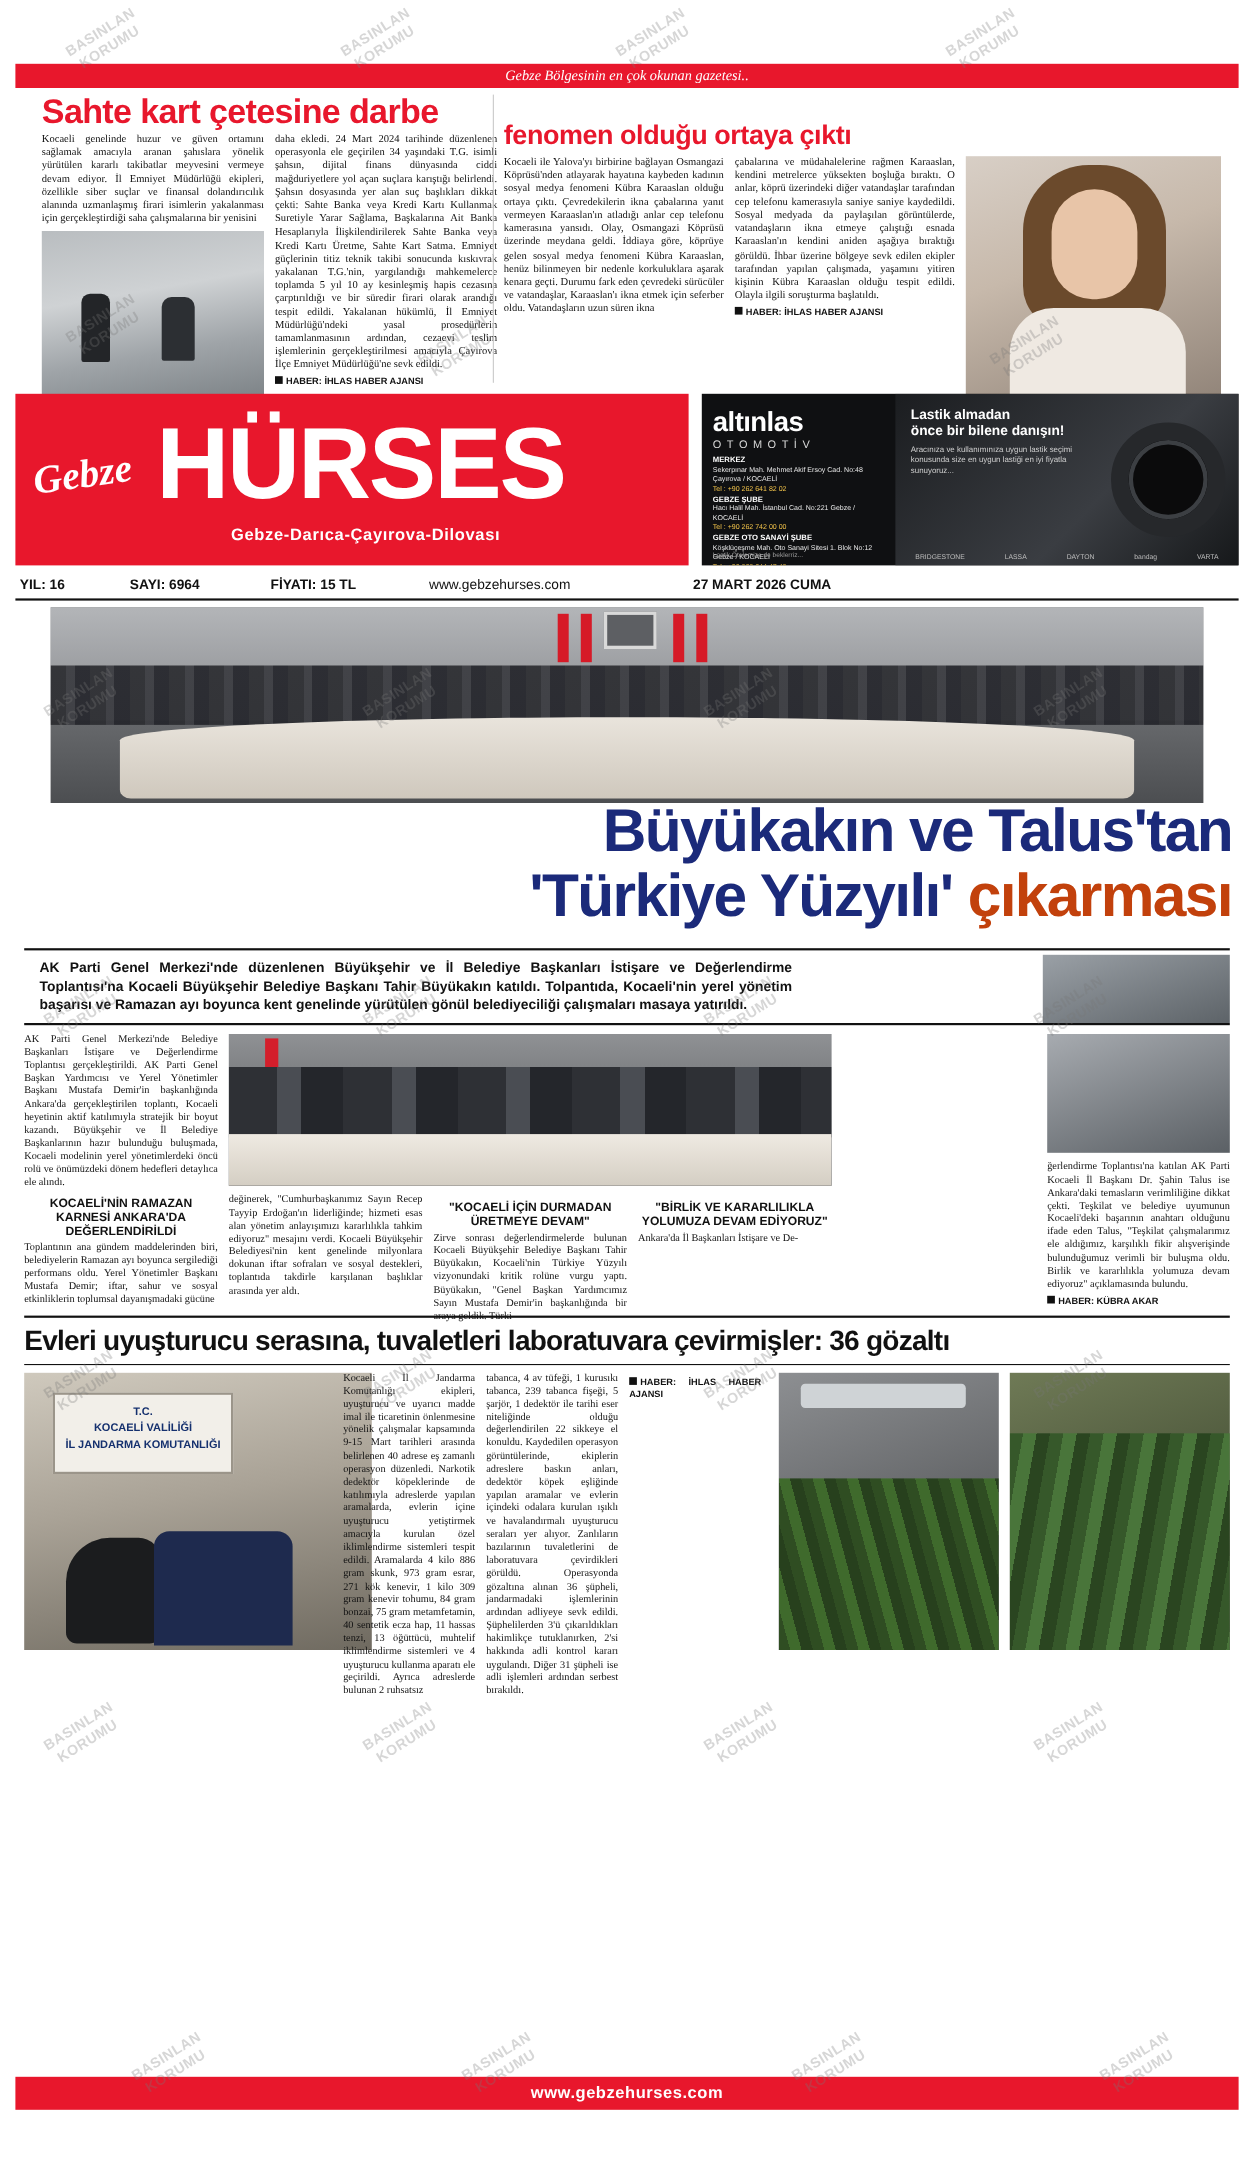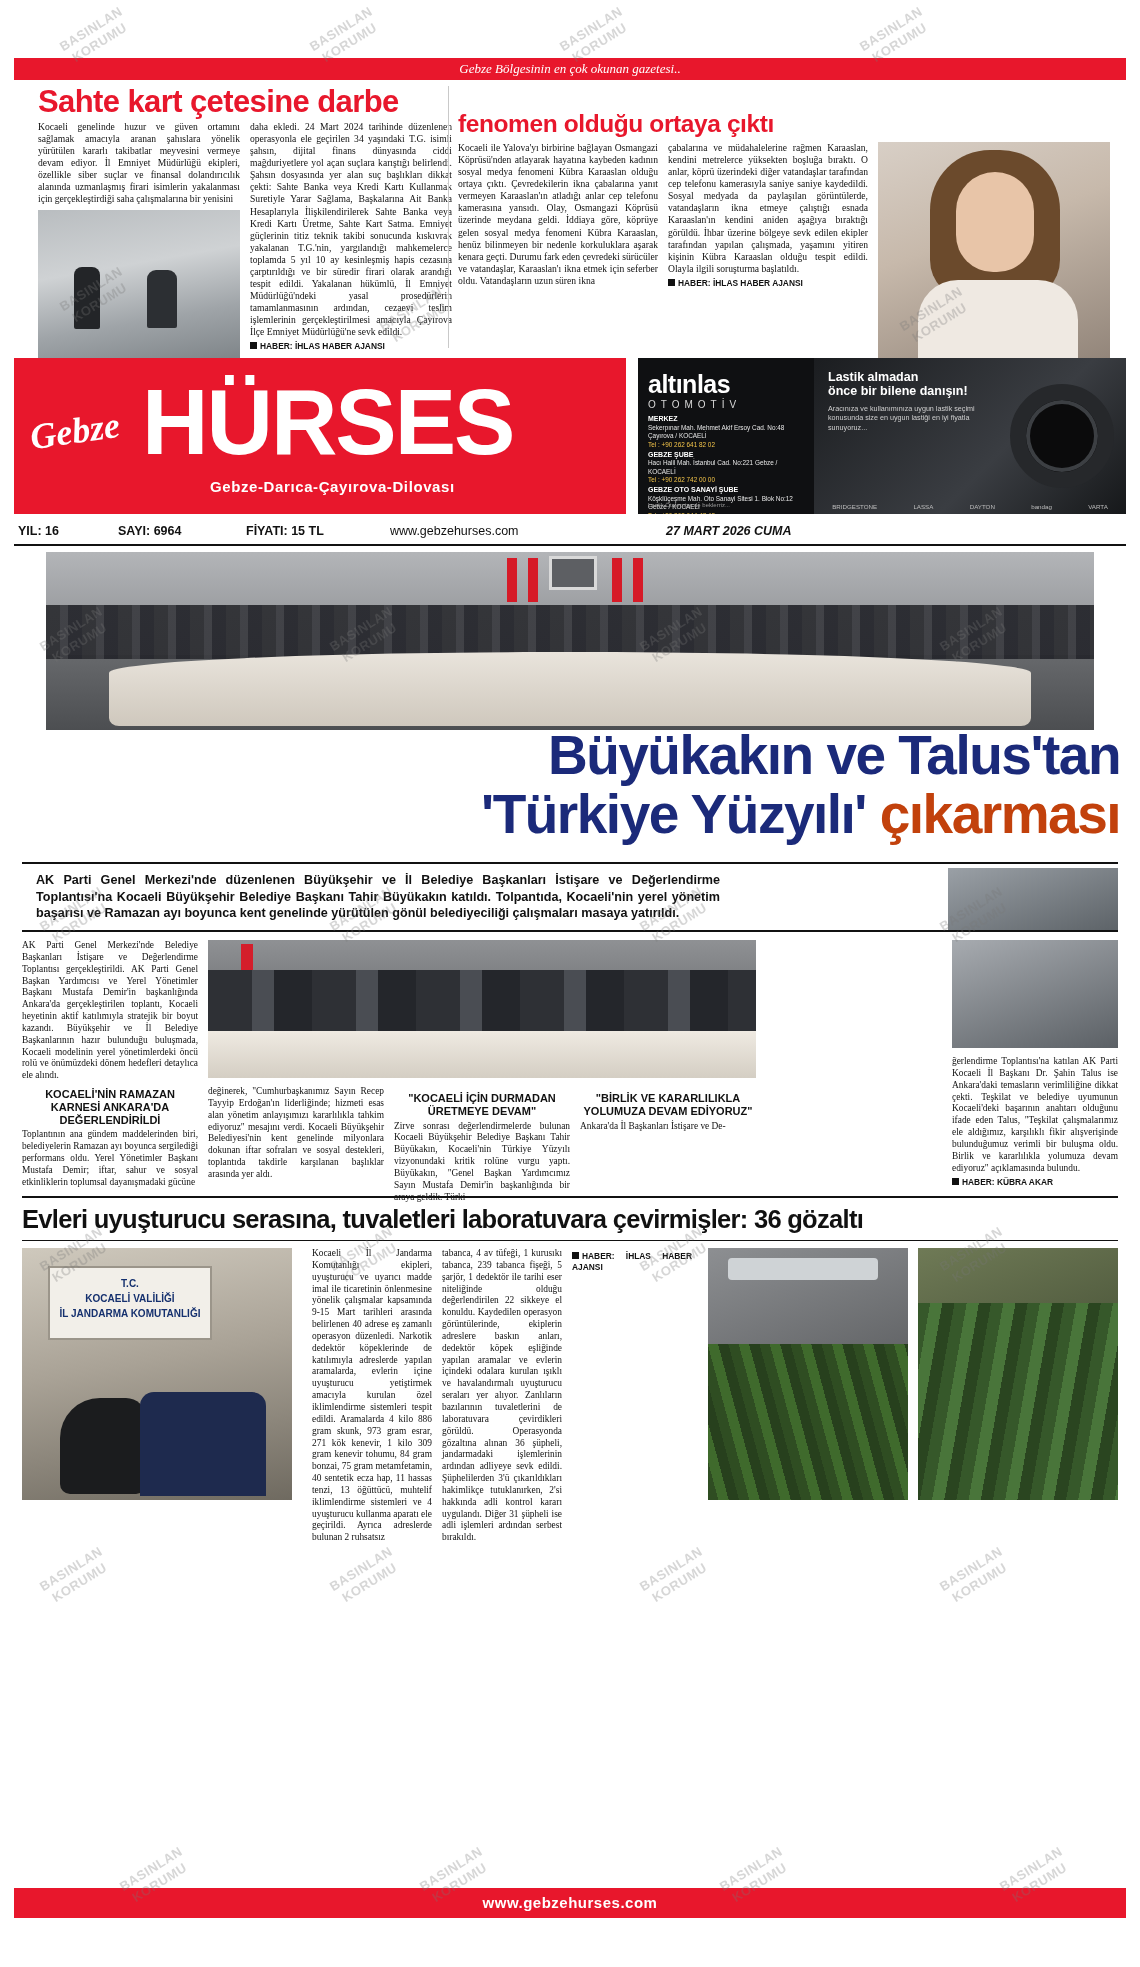--- a/index.html
+++ b/index.html
@@ -165,21 +165,21 @@
   .infobar {
     position: absolute; left: 14px; top: 522px; width: 1112px; height: 24px;
     border-bottom: 2px solid #111;
     font-family: "Liberation Sans", sans-serif; font-weight: bold; font-size: 12.5px;
   }
   .infobar span { position: absolute; top: 2px; }
   .infobar .yil { left: 4px; }
   .infobar .sayi { left: 104px; }
   .infobar .fiyat { left: 232px; }
   .infobar .web { left: 376px; font-weight: normal; }
-  .infobar .tarih { left: 652px; font-style: italic; }
+  .infobar .tarih { left: 616px; }
   
   .mainphoto {
     position: absolute; left: 46px; top: 552px; width: 1048px; height: 178px;
     background: linear-gradient(180deg,#8d8f92 0%,#6f7174 45%,#4c4e51 100%);
     overflow: hidden;
   }
   .mainphoto .wall {
     position: absolute; left: 0; top: 0; width: 100%; height: 58%;
     background: linear-gradient(180deg,#b3b5b8,#8a8c90);
   }
@@ -260,21 +260,21 @@
   
   .rule-b { position: absolute; left: 22px; top: 1196px; width: 1096px; height: 2px; background: #111; }
   .b-head {
     position: absolute; left: 22px; top: 1206px; width: 1096px;
     font-family: "Liberation Sans", sans-serif; font-weight: bold;
     font-size: 25.5px; line-height: 1.05; letter-spacing: -0.7px; color: #111;
   }
   .rule-b2 { position: absolute; left: 22px; top: 1240px; width: 1096px; height: 1px; background: #111; }
   .bottom { position: absolute; left: 22px; top: 1248px; width: 1096px; height: 252px; }
   .bottom .ph1 {
-    position: absolute; left: 0; top: 0; width: 270px; height: 252px;
+    position: absolute; left: 0; top: 0; width: 316px; height: 252px;
     background: linear-gradient(170deg,#cfc9bd 0%,#a9a296 45%,#6f6a60 100%);
     overflow: hidden;
   }
   .bottom .ph1 .sign {
     position: absolute; left: 26px; top: 18px; width: 164px; height: 74px;
     background: #f2efe9; border: 2px solid #9b958a;
     font-family: "Liberation Sans", sans-serif; font-weight: bold;
     font-size: 10px; text-align: center; color: #15306e; padding-top: 8px; line-height: 1.5;
   }
   .bottom .ph1 .dog {

